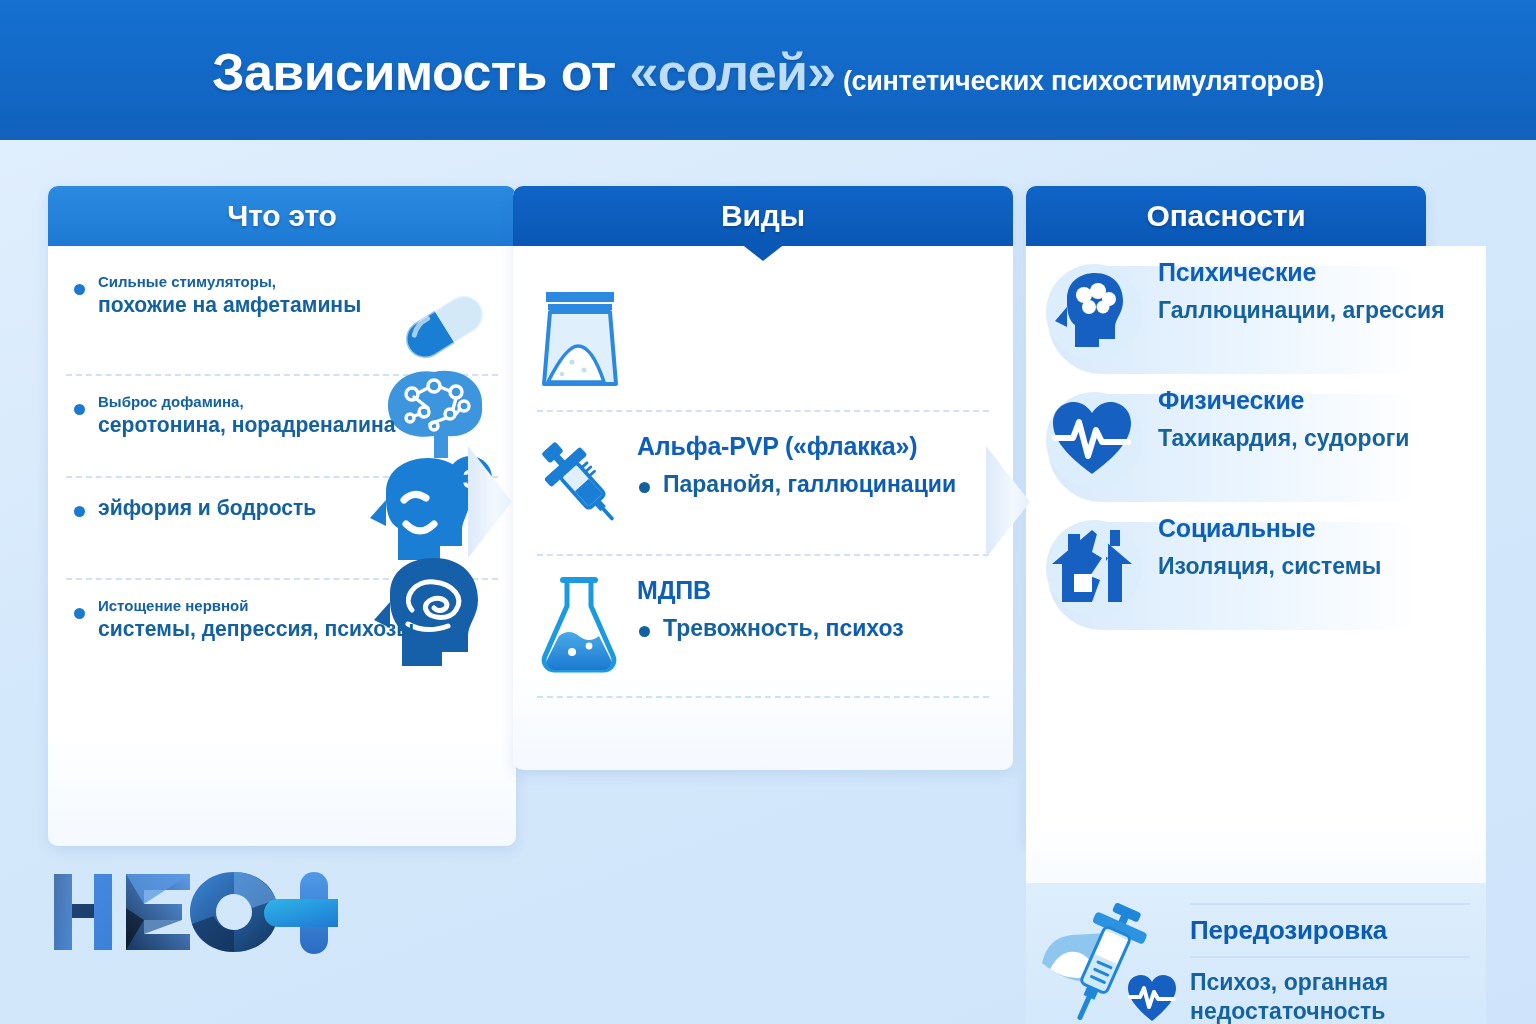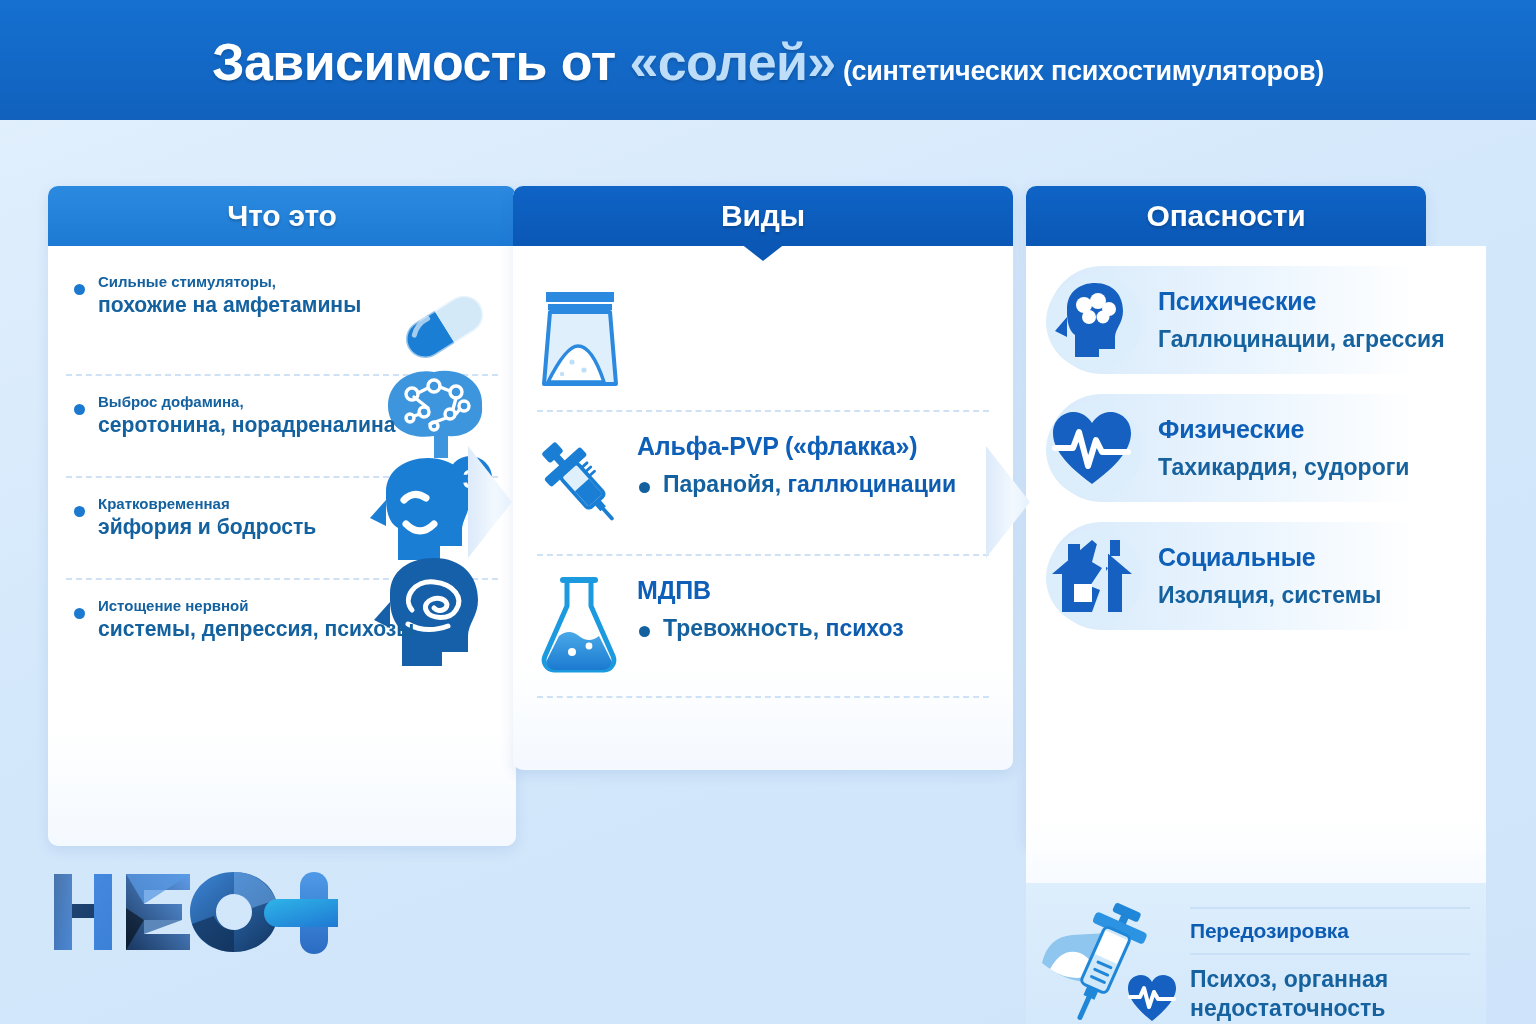--- a/index.html
+++ b/index.html
@@ -14,21 +14,21 @@
     font-family: "Liberation Sans", "DejaVu Sans", sans-serif;
     background: linear-gradient(160deg, #e3f0fd 0%, #d4e8fb 45%, #cfe4fa 100%);
     position: relative;
   }
 
   
   .header {
     position: absolute;
     left: 0; top: 0;
     width: 1536px;
-    height: 120px;
+    height: 140px;
     background: linear-gradient(180deg, #1570cf 0%, #1368c6 55%, #1161bd 100%);
     display: flex;
     align-items: center;
     justify-content: center;
   }
   .header-title {
     white-space: nowrap;
     text-align: center;
     line-height: 1;
     transform: translateY(2px);
@@ -163,21 +163,21 @@
   }
   .c3-blue {
     position: absolute; left: 0; top: 697px; width: 460px; height: 149px;
     background: linear-gradient(180deg,#ddeefc 0%, #d3e8fb 100%);
     border-radius: 0 0 10px 10px;
   }
   .c3-body { position: absolute; left: 0; top: 60px; width: 460px; padding: 12px 14px 0 14px; }
   .c3-row {
     position: relative;
     height: 124px;
-    display: flex; align-items: center; gap: 14px;
+    display: flex; align-items: flex-start; gap: 14px;
     margin-bottom: 4px;
   }
   .c3-rowbg {
     position: absolute; left: 8px; top: 8px; right: 4px; bottom: 8px;
     background: linear-gradient(90deg, #d9eafb 0%, #e9f4fe 45%, rgba(255,255,255,0) 88%);
     border-radius: 56px;
   }
   .c3-ico-wrap {
     position: relative; z-index: 2;
     width: 104px; height: 104px; flex: 0 0 auto;
@@ -202,21 +202,21 @@
   .c3-od {
     position: absolute; left: 0; top: 697px; width: 460px; height: 149px;
     z-index: 3;
     padding: 12px 16px 0 8px;
     display: flex; align-items: center; gap: 6px;
   }
   .c3-od-icons { position: relative; width: 150px; height: 130px; flex: 0 0 auto; }
   .c3-od-txt { flex: 1 1 auto; padding-top: 2px; }
   .c3-od-line { height: 2px; background: #c9e0f6; margin: 0 0 10px 0; width: 100%; }
   .c3-od-title {
-    font-size: 21px; font-weight: bold; color: #0d5cb3; letter-spacing: -0.2px;
+    font-size: 26px; font-weight: bold; color: #0d5cb3; letter-spacing: -0.2px;
     white-space: nowrap;
   }
   .c3-od-sub {
     margin-top: 8px; font-size: 23px; font-weight: bold; color: #15629f; line-height: 1.26;
   }
 
   
   .arrow {
     position: absolute;
     width: 60px; height: 112px;
@@ -309,21 +309,20 @@
               <circle cx="66" cy="64" r="4"></circle>
             <path d="M50 31 L60 26 M72 25 L82 29 M60 46 L46 35 M88 36 L85 47 M88 52 L92 47 M46 54 L52 52 M62 62 L78 56"></path>
           </g>
         </svg>
       </div>
     </div>
 
     <div class="c1-row">
       <div class="c1-text">
         <span class="c1-bullet"></span>
-        <span class="c1-l1">Кратковременная</span>
         <span class="c1-l2">эйфория и бодрость</span>
       </div>
       <div class="c1-icon">
         <svg width="134" height="112" viewBox="0 0 134 112">
           <path d="M24 36 C24 14 44 2 66 2 C92 2 108 18 108 42 C108 56 100 64 100 74 L100 90 L78 90 L78 104 L36 104 L36 72 C28 68 24 56 24 44 Z" fill="#1a7fd4"></path>
           <path d="M24 44 L8 62 L24 70 Z" fill="#1a7fd4"></path>
           <path d="M42 44 q10 -10 22 -2" stroke="#ffffff" stroke-width="7" fill="none" stroke-linecap="round"></path>
           <path d="M44 68 q14 14 28 0" stroke="#ffffff" stroke-width="7" fill="none" stroke-linecap="round"></path>
           <g transform="rotate(28 104 34)">
             <rect x="88" y="22" width="34" height="17" rx="8.5" fill="#ffffff"></rect>

